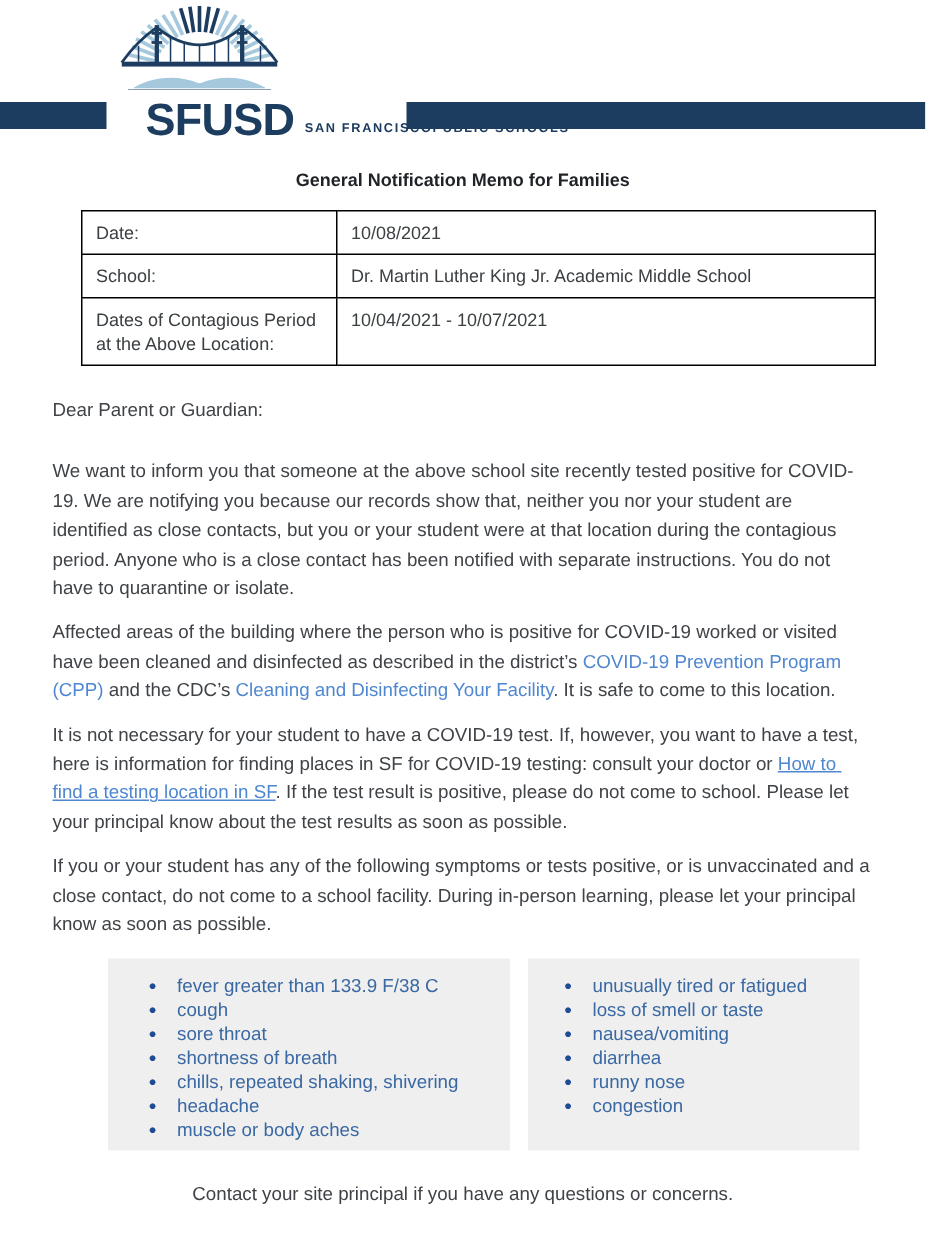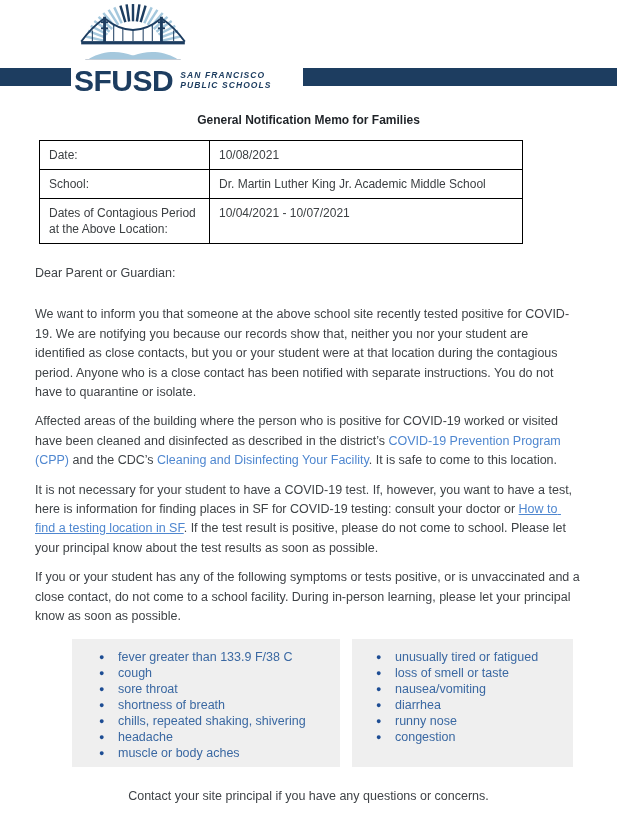--- a/index.html
+++ b/index.html
@@ -24,44 +24,44 @@
   }
 
   
   .masthead { position: relative; height: 96px; }
   .navy-bar {
     position: absolute; top: 68px; left: 0; width: 100%; height: 18px;
     background: var(--navy);
   }
   .logo-art { position: absolute; left: 72px; top: 2px; width: 122px; height: 63px; }
   .logo-lockup {
-    position: absolute; left: 71px; top: 60px; width: 232px; height: 36px;
+    position: absolute; left: 71px; top: 60px; width: 200px; height: 36px;
     background: #ffffff;
     display: flex; align-items: flex-end; gap: 7px;
-    padding: 0 4px 2px 3px;
+    padding: 0 4px 2px 26px;
   }
   .wordmark {
     font-size: 30px; font-weight: bold; color: var(--navy);
     line-height: 0.86; letter-spacing: -0.5px;
   }
-  .org { display: flex; flex-direction: column; padding-bottom: 3px; font-style: italic; }
+  .org { display: flex; flex-direction: row; padding-bottom: 3px; }
   .org span {
     font-size: 8.5px; font-weight: bold; color: var(--navy);
     letter-spacing: 1.1px; line-height: 1.25; white-space: nowrap;
   }
 
   
   .title {
     margin: 17px 0 13px; text-align: center;
     font-size: 12px; font-weight: bold; color: var(--title-text);
   }
 
   
   .info-table {
-    width: 484px; margin-left: 39px;
+    width: 530px; margin-left: 54px;
     border-collapse: collapse;
     border-radius: 16px;
   }
   .info-table td {
     border: 1px solid #000000;
     font-size: 12px; color: #3c4043;
     padding: 6px 8px 6px 9px;
     vertical-align: top; line-height: 16px;
   }
   .info-table td.cell-label { width: 170px; }

